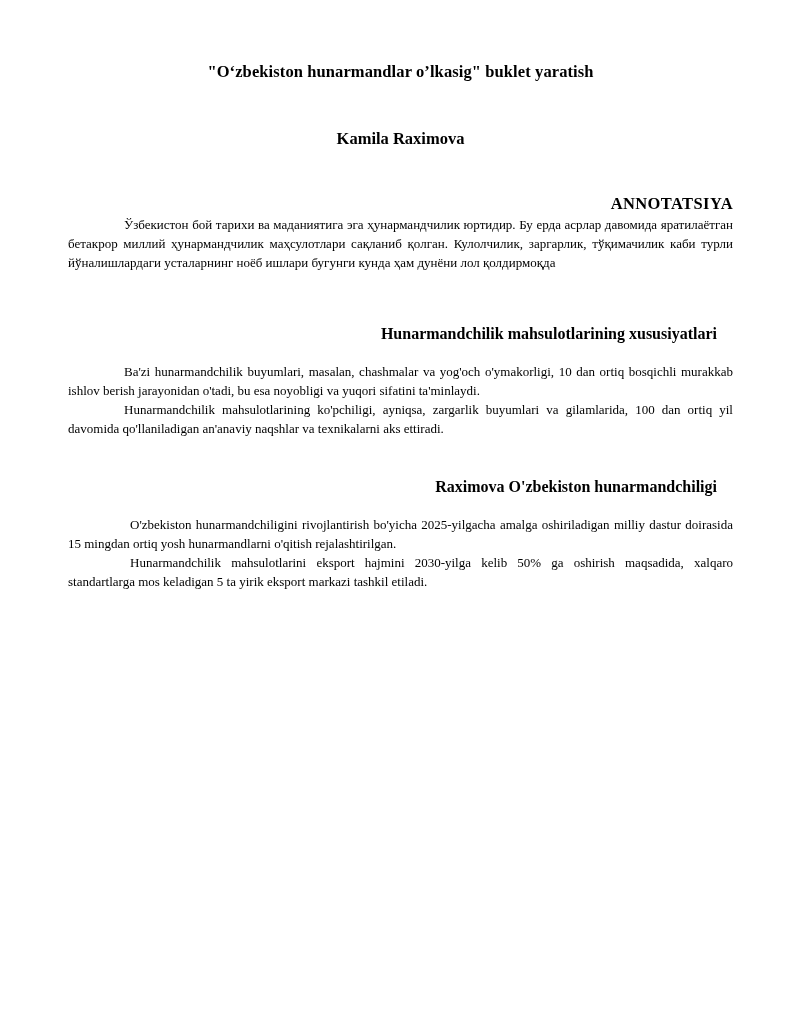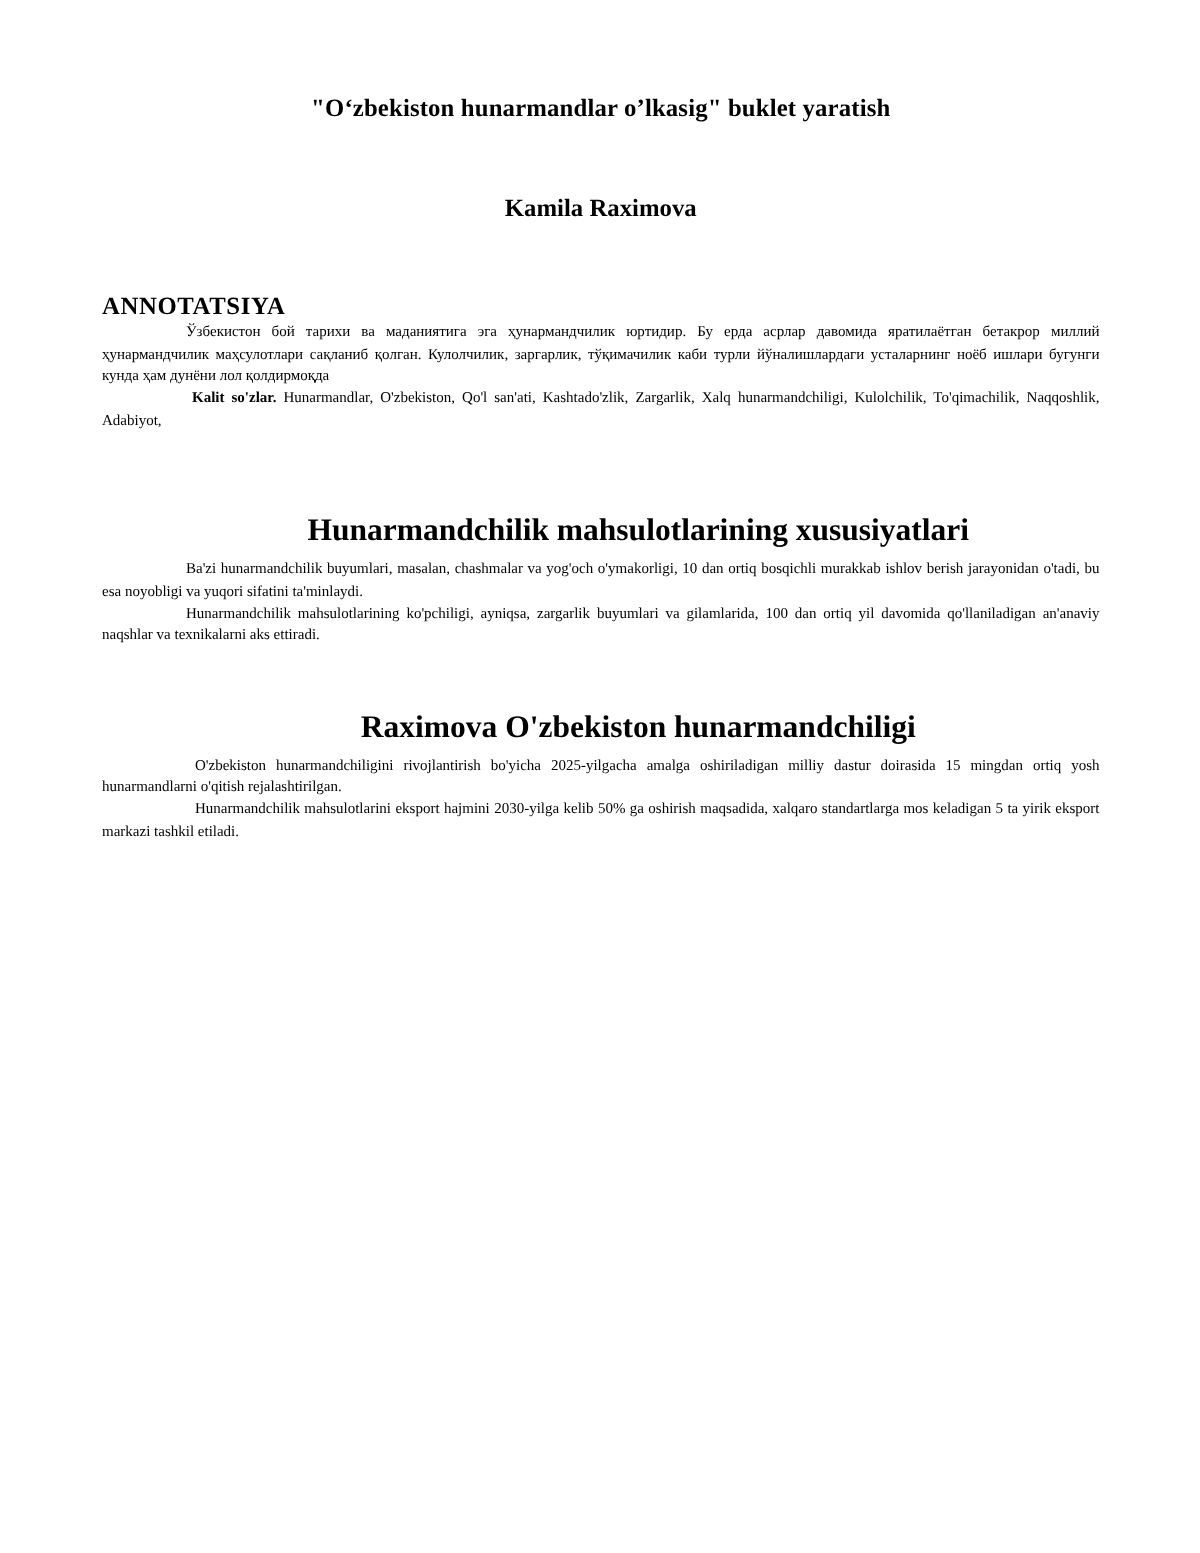--- a/index.html
+++ b/index.html
@@ -34,46 +34,46 @@
   }
   .doc-author {
     text-align: center;
     font-weight: bold;
     font-size: 16.5px;
     line-height: 1.25;
     margin: 12px;
     padding-top: 34px;
   }
   .section-center-heading {
-    text-align: left;
+    text-align: right;
     font-weight: bold;
     font-size: 16.5px;
     line-height: 1.25;
     margin: 0;
     padding-top: 33px;
     letter-spacing: 0.4px;
   }
   p.body-par {
     margin: 0;
-    font-size: 10px;
+    font-size: 13px;
     line-height: 1.47;
     text-align: justify;
     text-justify: inter-word;
   }
   .indent-md { text-indent: 56px; }
   .indent-lg { text-indent: 62px; }
   .gap-before-sm { margin-top: 3px; }
   .gap-before-md { margin-top: 19px; }
   .sec-heading {
-    margin: 4px;
+    margin: 16px;
     font-weight: bold;
-    font-size: 21px;
+    font-size: 16px;
     line-height: 1.47;
     text-indent: 50px;
-    text-align: center;
+    text-align: right;
   }
   .keyword-lead {
     font-weight: bold;
   }
   .kalit-par {
     text-indent: 60px;
   }
   .cyr {
     font-family: "Liberation Serif", "DejaVu Serif", serif;
   }
@@ -84,21 +84,20 @@
 <div class="page">
 
   <h1 class="doc-title">"Oʻzbekiston hunarmandlar o’lkasig"  buklet yaratish</h1>
 
   <div class="doc-author">Kamila Raximova</div>
 
   <div class="section-center-heading">ANNOTATSIYA</div>
 
   <p class="body-par indent-md cyr gap-before-sm">Ўзбекистон бой тарихи ва маданиятига эга ҳунармандчилик юртидир.  Бу ерда асрлар давомида яратилаётган бетакрор миллий ҳунармандчилик маҳсулотлари сақланиб қолган.  Кулолчилик, заргарлик,  тўқимачилик каби турли йўналишлардаги усталарнинг ноёб ишлари бугунги кунда ҳам дунёни лол қолдирмоқда</p>
 
-  <p class="body-par kalit-par"><span class="keyword-lead">Kalit so'zlar.</span><span> Hunarmandlar, O'zbekiston,    Qo'l san'ati,    Kashtado'zlik, Zargarlik,  Xalq hunarmandchiligi,  Kulolchilik,  To'qimachilik,  Naqqoshlik,  Adabiyot,</span></p>
 
   <div class="sec-heading" style="margin-top:50px;">Hunarmandchilik mahsulotlarining xususiyatlari</div>
 
 
   <p class="body-par indent-md gap-before-md">Ba'zi hunarmandchilik buyumlari, masalan, chashmalar va yog'och o'ymakorligi, 10 dan ortiq bosqichli murakkab ishlov berish jarayonidan o'tadi, bu esa noyobligi va yuqori sifatini ta'minlaydi.</p>
 
   <p class="body-par indent-md gap-before-md">Hunarmandchilik mahsulotlarining ko'pchiligi, ayniqsa, zargarlik buyumlari va gilamlarida, 100 dan ortiq yil davomida qo'llaniladigan an'anaviy naqshlar va texnikalarni aks ettiradi.</p>
 
   <div class="sec-heading" style="margin-top:37px;">Raximova O'zbekiston hunarmandchiligi</div>
 

